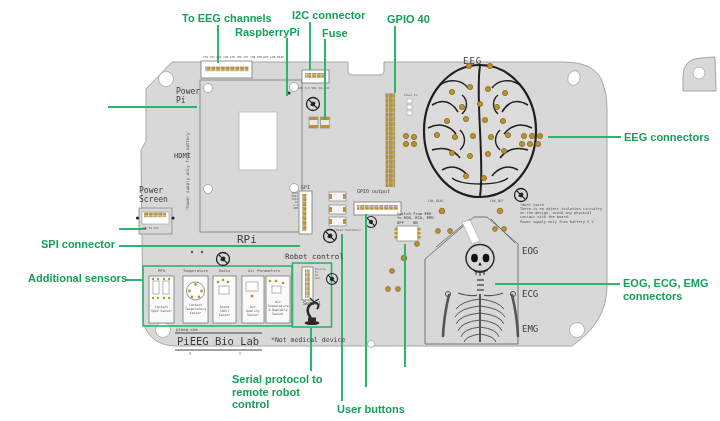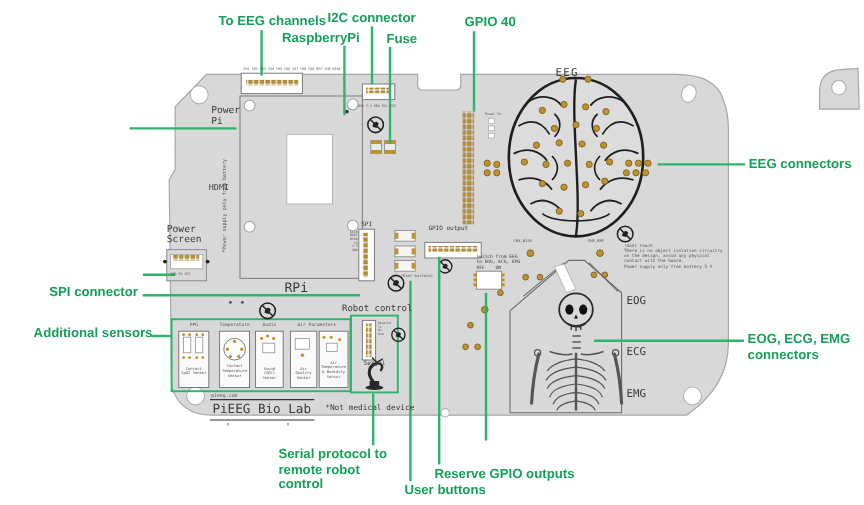--- a/index.html
+++ b/index.html
@@ -374,24 +374,23 @@
 <div class="bt tiny" style="left:238px;top:268px;width:52px;text-align:center;font-size:3.8px;">Air Parameters</div>
 
 <div class="bt tiny ctr" style="left:150px;top:305px;width:23px;font-size:3.2px;">Contact SpO2 Sensor</div>
 <div class="bt tiny ctr" style="left:184px;top:303px;width:23px;font-size:3.2px;">Contact Temperature Sensor</div>
 <div class="bt tiny ctr" style="left:214px;top:305px;width:21px;font-size:3.2px;">Sound (ADC) Sensor</div>
 <div class="bt tiny ctr" style="left:243px;top:305px;width:20px;font-size:3.2px;">Air Quality Sensor</div>
 <div class="bt tiny ctr" style="left:266px;top:300px;width:24px;font-size:3.2px;">Air Temperature &amp; Humidity Sensor</div>
 
 <div class="ann" style="left:182px;top:12px;">To EEG channels</div>
 <div class="ann" style="left:235px;top:26px;">RaspberryPi</div>
-<div class="ann" style="left:273px;top:9px;">I2C connector</div>
+<div class="ann" style="left:292px;top:9px;">I2C connector</div>
 <div class="ann" style="left:322px;top:27px;">Fuse</div>
 <div class="ann" style="left:387px;top:13px;">GPIO 40</div>
 <div class="ann" style="left:624px;top:131px;">EEG connectors</div>
 <div class="ann" style="left:41px;top:238px;">SPI connector</div>
 <div class="ann" style="left:28px;top:272px;">Additional sensors</div>
 <div class="ann wrap" style="left:623px;top:277px;width:95px;">EOG, ECG, EMG connectors</div>
 <div class="ann wrap" style="left:232px;top:373px;width:108px;">Serial protocol to remote robot control</div>
-<div class="ann" style="left:362px;top:389px;">Reserve GPIO outputs</div>
 <div class="ann" style="left:337px;top:403px;">User buttons</div>
 
 </div>
 
 </body></html>

